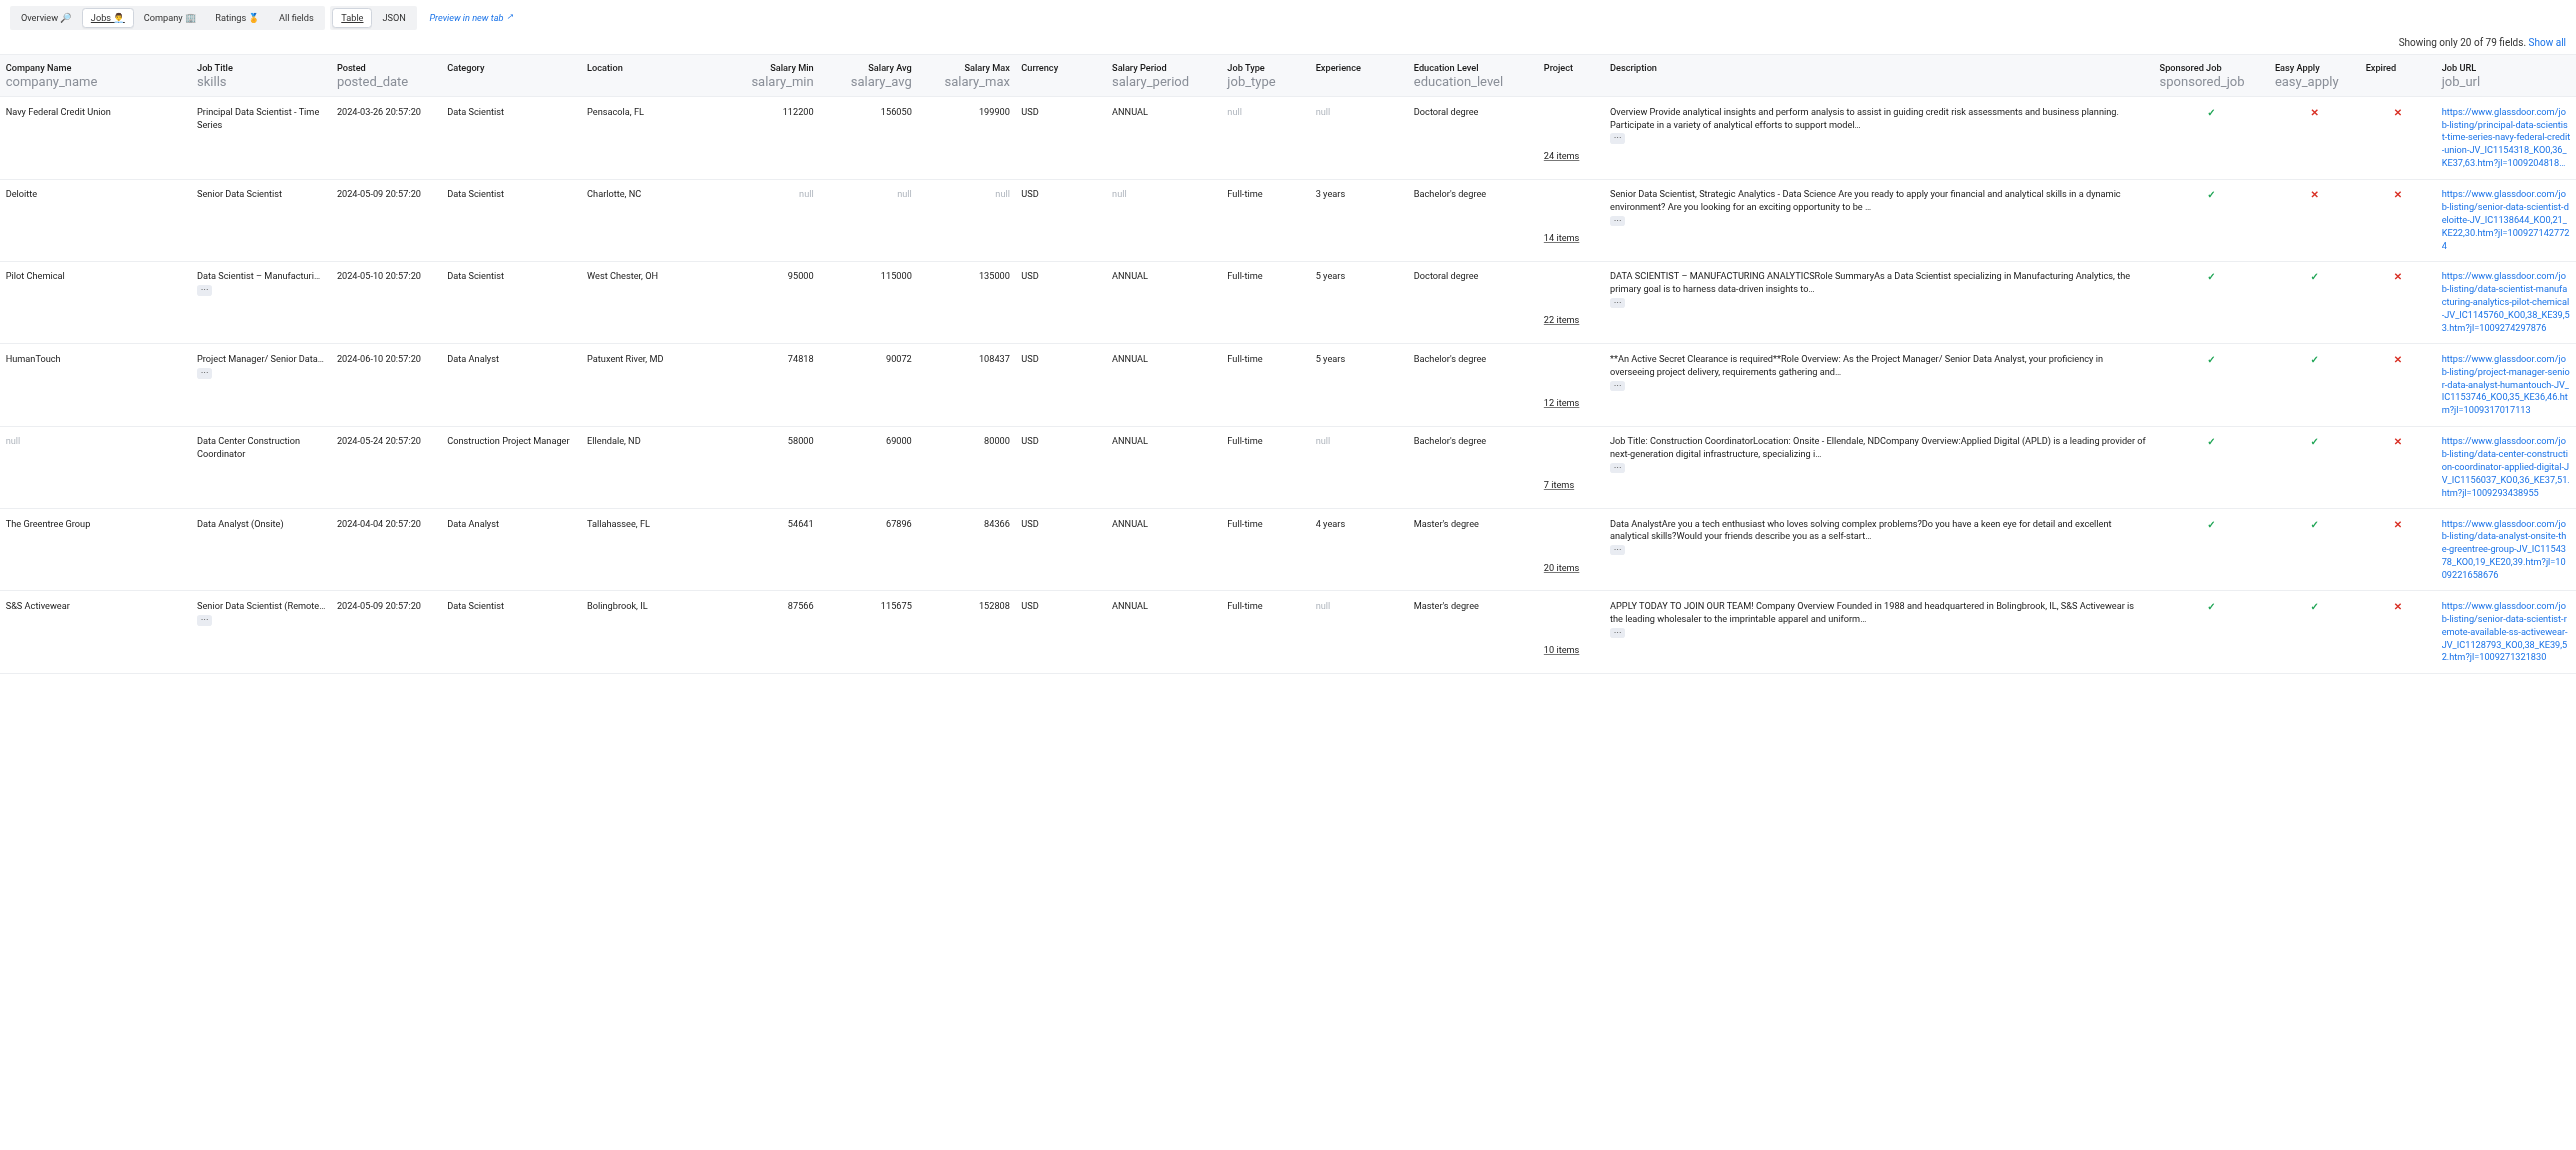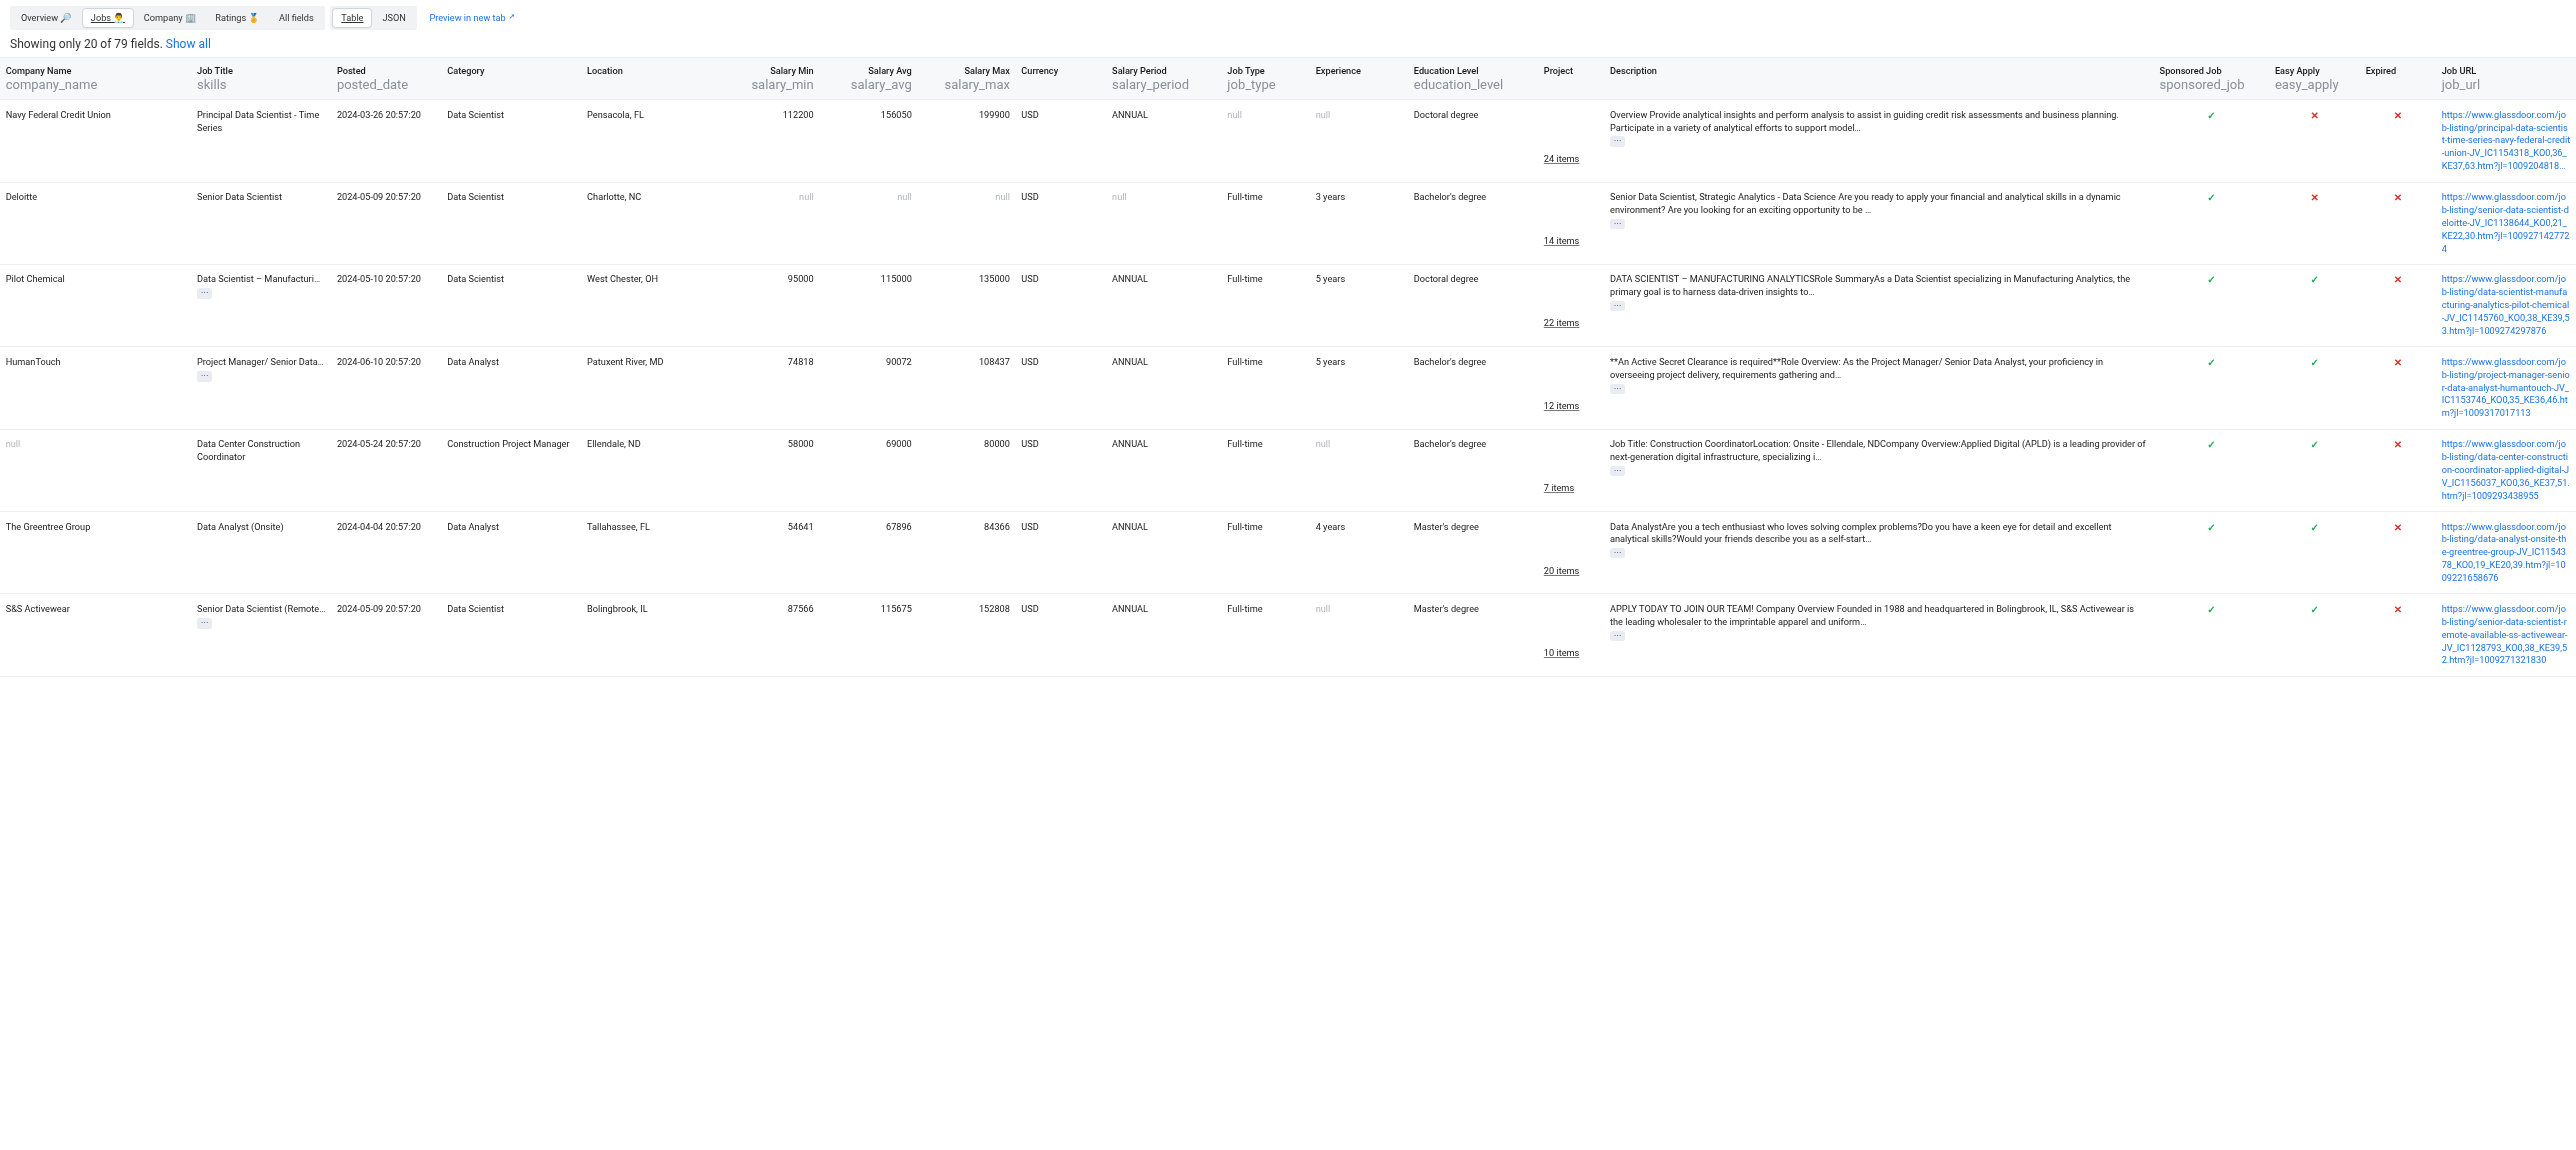--- a/index.html
+++ b/index.html
@@ -42,26 +42,28 @@
     text-decoration: underline;
   }
   .preview-link {
     color: #1a73e8;
     text-decoration: none;
     cursor: pointer;
     padding: 3.6px 7px;
     display: inline-flex;
     align-items: flex-start;
     gap: 2.8px;
+    font-style: italic;
   }
   .preview-link .arrow { font-size: 7.8px; }
   .showing {
     padding: 1.4px 10px 5.7px 10px;
-    font-size: 12px;
+    font-size: 10px;
     color: #333;
+    text-align: right;
   }
   .show-all { color: #1a73e8; cursor: pointer; }
   .table-wrap { overflow-x: auto; }
   table { border-collapse: collapse; width: 100%; table-layout: fixed; }
   thead th {
     text-align: left;
     font-weight: 500;
     padding: 7px 5.7px;
     background: #f7f8fa;
     border-top: 0.7px solid #eceef1;

